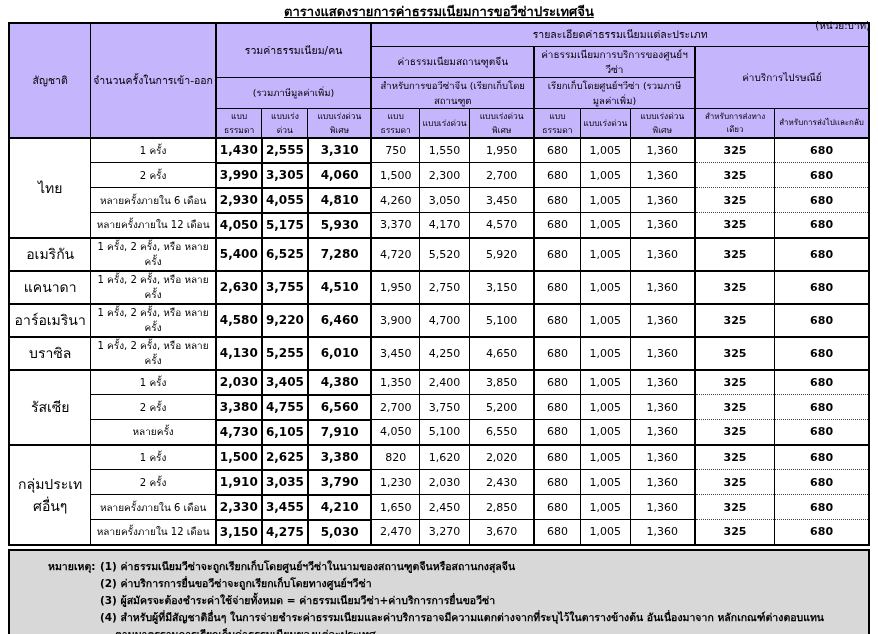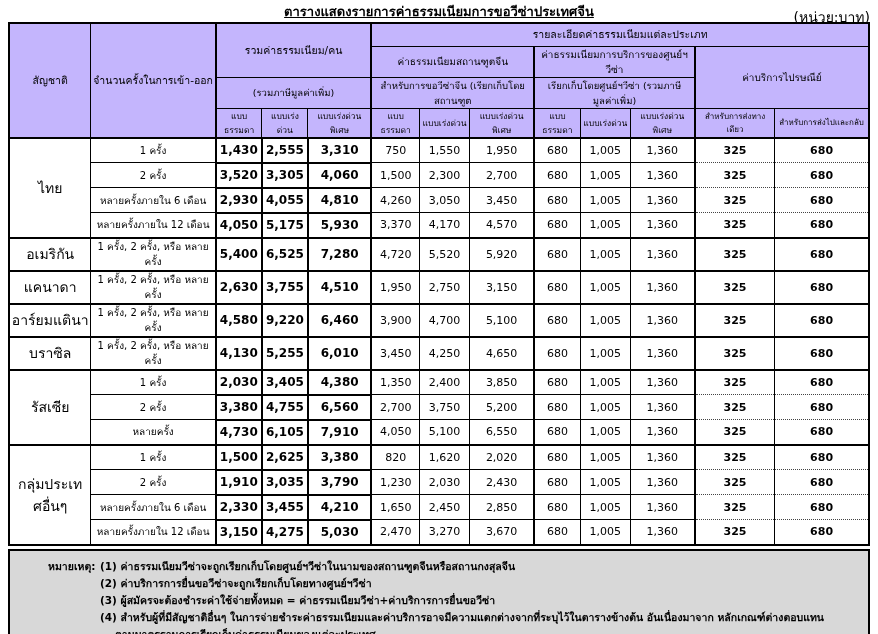--- a/index.html
+++ b/index.html
@@ -6,21 +6,21 @@
   html, body { margin: 0; padding: 0; }
   body {
     width: 878px; height: 634px;
     background: #ffffff; color: #000;
     font-family: "DejaVu Sans", "Liberation Sans", sans-serif;
   }
   .page { position: relative; padding: 2px 8px 0 8px; }
 
   .title-row { position: relative; height: 20px; text-align: center; text-decoration: underline; }
   .title { font-size: 13px; font-weight: bold; line-height: 19px; }
-  .unit { position: absolute; right: 0; top: 4px; font-size: 14px; }
+  .unit { position: absolute; right: 0; top: 16px; font-size: 10px; }
 
   table.fee-table {
     border-collapse: collapse; table-layout: fixed;
     width: 862px; border: 2px solid #000;
   }
   th, td {
     border: 1px solid #000; text-align: center; vertical-align: middle;
     padding: 0 1px; overflow: hidden;
   }
   thead th { background: #c4b5fd; font-weight: normal; }
@@ -121,21 +121,21 @@
           <td class="fee-cell tk-t">1,550</td>
           <td class="fee-cell tk-t">1,950</td>
           <td class="fee-cell tk-l tk-t">680</td>
           <td class="fee-cell tk-t">1,005</td>
           <td class="fee-cell tk-t">1,360</td>
           <td class="fee-cell post-cell tk-l tk-t">325</td>
           <td class="fee-cell post-cell tk-t">680</td>
         </tr>
         <tr>
           <td class="entries-cell">2 ครั้ง</td>
-          <td class="total-cell">3,520</td>
+          <td class="total-cell">3,990</td>
           <td class="total-cell">3,305</td>
           <td class="total-cell">4,060</td>
           <td class="fee-cell">1,500</td>
           <td class="fee-cell">2,300</td>
           <td class="fee-cell">2,700</td>
           <td class="fee-cell tk-l">680</td>
           <td class="fee-cell">1,005</td>
           <td class="fee-cell">1,360</td>
           <td class="fee-cell post-cell tk-l">325</td>
           <td class="fee-cell post-cell">680</td>
@@ -192,21 +192,21 @@
           <td class="fee-cell tk-t">1,950</td>
           <td class="fee-cell tk-t">2,750</td>
           <td class="fee-cell tk-t">3,150</td>
           <td class="fee-cell tk-l tk-t">680</td>
           <td class="fee-cell tk-t">1,005</td>
           <td class="fee-cell tk-t">1,360</td>
           <td class="fee-cell post-cell tk-l tk-t">325</td>
           <td class="fee-cell post-cell tk-t">680</td>
         </tr>
         <tr class="tall-row">
-          <td rowspan="1" class="nat-cell tk-t">อาร์ยมแตินา</td>
+          <td rowspan="1" class="nat-cell tk-t">อาร์อเมรินา</td>
           <td class="entries-cell tk-t">1 ครั้ง, 2 ครั้ง, หรือ หลายครั้ง</td>
           <td class="total-cell tk-t">4,580</td>
           <td class="total-cell tk-t">9,220</td>
           <td class="total-cell tk-t">6,460</td>
           <td class="fee-cell tk-t">3,900</td>
           <td class="fee-cell tk-t">4,700</td>
           <td class="fee-cell tk-t">5,100</td>
           <td class="fee-cell tk-l tk-t">680</td>
           <td class="fee-cell tk-t">1,005</td>
           <td class="fee-cell tk-t">1,360</td>

